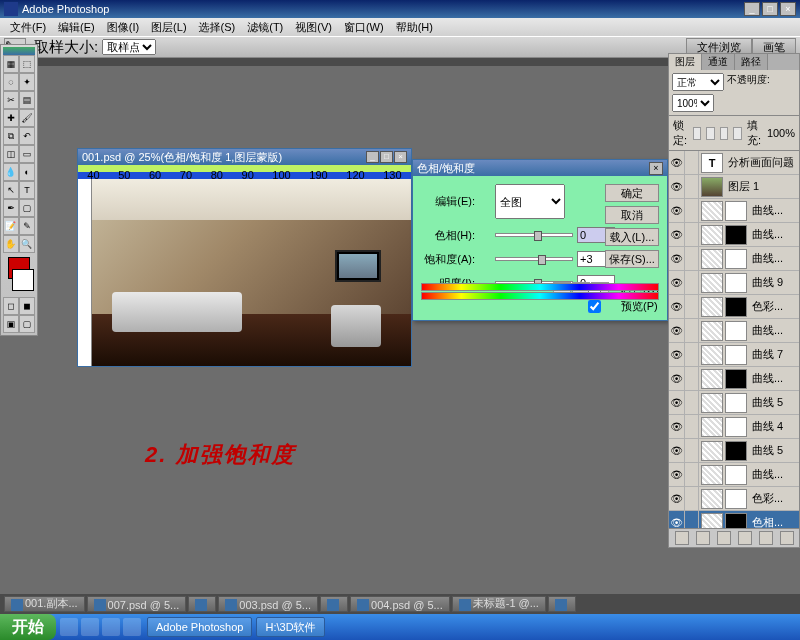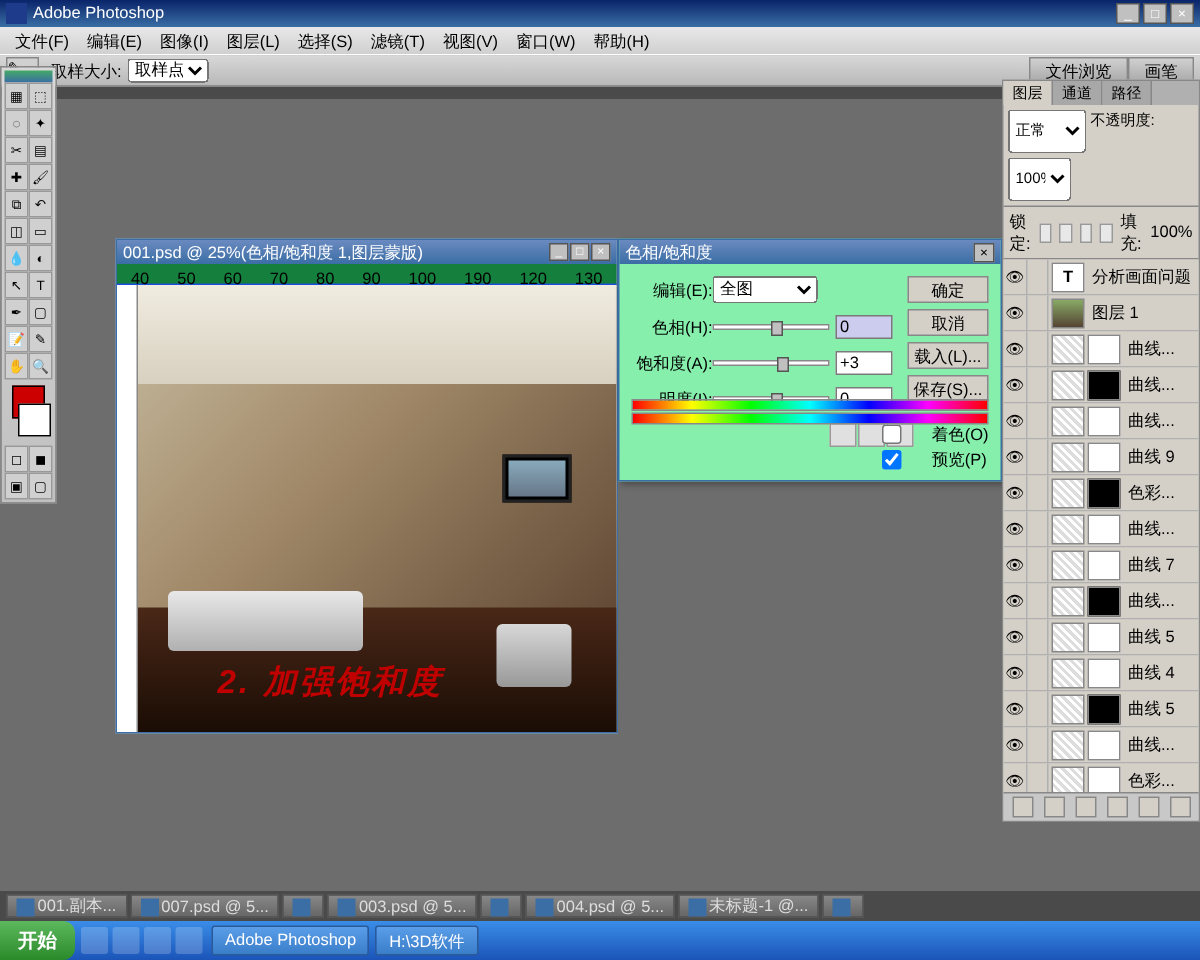--- a/index.html
+++ b/index.html
@@ -5,91 +5,91 @@
 *{margin:0;padding:0;box-sizing:border-box;font-family:"Microsoft YaHei",SimSun,sans-serif;font-size:11px}
 body{width:800px;height:640px;background:#6d6d6d;overflow:hidden;position:relative}
 .title-bar{height:18px;background:linear-gradient(#0a246a,#3a6ea5);color:#fff;display:flex;align-items:center;padding:0 4px;font-size:11px}
 .title-bar .logo{width:14px;height:14px;background:#1e3a8a;margin-right:4px}
 .title-bar .win-btns{margin-left:auto;display:flex;gap:2px}
 .title-bar .wb{width:16px;height:14px;background:#c0c0c0;border:1px solid #555;font-size:9px;text-align:center;line-height:12px;cursor:pointer}
 .menu-bar{height:18px;background:linear-gradient(#e8e8e8,#d0d0d0);display:flex;align-items:center;padding:0 4px;font-size:11px;color:#000}
 .menu-bar span{padding:0 6px;cursor:pointer}
 .options-bar{height:22px;background:linear-gradient(#d8d8d8,#b8b8b8);border-top:1px solid #fff;border-bottom:1px solid #888;display:flex;align-items:center;padding:0 4px}
 .options-bar .tool-ic{width:22px;height:18px;background:#d0d0d0;border:1px solid #888;margin-right:8px}
-.options-bar .lbl{font-size:11px;margin-right:4px}
+.options-bar .lbl{font-size:15px;margin-right:4px}
 .options-bar select{font-size:11px;height:16px;width:54px}
 .right-tabs{margin-left:auto;display:flex}
 .right-tabs .tab{background:linear-gradient(#d0d0d0,#a8a8a8);border:1px solid #888;padding:0 10px;height:18px;font-size:11px;display:flex;align-items:center}
 .dark-strip{height:8px;background:#4a4a4a}
 .toolbox{position:absolute;left:0;top:44px;width:38px;background:linear-gradient(#d8d8d8,#c0c0c0);border:1px solid #888;padding:2px}
 .toolbox .thead{height:8px;background:linear-gradient(#4a6,#3a6ea5)}
 .toolbox .trow{display:flex}
 .toolbox .tc{width:18px;height:18px;border:1px solid #999;background:#d0d0d0;display:flex;align-items:center;justify-content:center;font-size:9px;cursor:pointer}
 .toolbox .colors{margin-top:4px;display:flex;flex-direction:column;align-items:center}
 .toolbox .fg{width:22px;height:22px;background:#c00;border:1px solid #000}
 .toolbox .bg{width:22px;height:22px;background:#fff;border:1px solid #000;margin-top:-10px;margin-left:8px}
-.doc-win{position:absolute;left:77px;top:159px;width:335px;height:330px;background:#d4d4d4;border:1px solid #3a6ea5}
+.doc-win{position:absolute;left:77px;top:148px;width:335px;height:219px;background:#d4d4d4;border:1px solid #3a6ea5}
 .doc-win .dtitle{height:16px;background:linear-gradient(#6a8ac0,#3a6ea5);color:#fff;font-size:10px;display:flex;align-items:center;padding:0 4px}
 .doc-win .dtitle .wbs{margin-left:auto;display:flex;gap:1px}
 .doc-win .dtitle .wbs div{width:13px;height:12px;background:#c0c0c0;border:1px solid #555;font-size:8px;text-align:center}
-.doc-win .rulers{height:14px;background:#15803d;border-bottom:1px solid #1d4ed8;font-size:7px;display:flex;justify-content:space-around;padding-top:4px}
+.doc-win .rulers{height:14px;background:#bef264;border-bottom:7px solid #1d4ed8;font-size:7px;display:flex;justify-content:space-around;padding-top:4px}
 .doc-win .canvas-wrap{display:flex;height:calc(100% - 30px)}
 .doc-win .vruler{width:14px;background:#fff;border-right:1px solid #888}
 .doc-win .canvas{flex:1;background:linear-gradient(180deg,#e8e4d8 0%,#d4c8b0 30%,#8a6848 55%,#3a2818 100%);position:relative;overflow:hidden}
 .doc-win .canvas .room{position:absolute;inset:0;background:linear-gradient(135deg,#c8bca0 0%,#a08868 40%,#503828 100%)}
 .doc-win .canvas .ceiling{position:absolute;top:0;left:0;right:0;height:22%;background:linear-gradient(#f0ece0,#d8d0c0)}
 .doc-win .canvas .tv{position:absolute;right:30px;top:38%;width:46px;height:32px;background:#000;border:2px solid #222}
 .doc-win .canvas .tv-scr{position:absolute;inset:2px;background:linear-gradient(#8ab,#678)}
 .doc-win .canvas .sofa{position:absolute;left:20px;bottom:18%;width:130px;height:40px;background:linear-gradient(#e8e8e8,#b0b0b0);border-radius:4px}
 .doc-win .canvas .chair{position:absolute;right:30px;bottom:10%;width:50px;height:42px;background:linear-gradient(#d8d8d8,#989898);border-radius:4px}
 .doc-win .canvas .floor{position:absolute;bottom:0;left:0;right:0;height:28%;background:linear-gradient(#4a2818,#1a0c04)}
 .annotation{position:absolute;left:145px;top:440px;color:#c00000;font-size:22px;font-style:italic;font-weight:bold;letter-spacing:2px}
 .dialog{position:absolute;left:412px;top:159px;width:256px;height:162px;background:#86efac;border:1px solid #3a6ea5;box-shadow:2px 2px 4px rgba(0,0,0,.3)}
 .dialog .dhead{height:16px;background:linear-gradient(#6a8ac0,#3a6ea5);color:#fff;font-size:11px;display:flex;align-items:center;padding:0 4px}
 .dialog .dhead .x{margin-left:auto;width:14px;height:13px;background:#c0c0c0;border:1px solid #555;text-align:center;font-size:9px;line-height:11px;color:#000;cursor:pointer}
 .dialog .body{padding:8px;position:relative}
 .dialog .row{display:flex;align-items:center;margin-bottom:8px}
-.dialog .row .rl{width:54px;text-align:right;font-size:11px;margin-right:0}
-.dialog .row select{width:70px;height:18px;font-size:11px}
+.dialog .row .rl{width:54px;text-align:right;font-size:11px;margin-right:20px}
+.dialog .row select{width:70px;height:35px;font-size:11px}
 .dialog .row .slider{width:78px;height:4px;background:#fff;border:1px solid #888;position:relative;margin-right:4px}
 .dialog .row .slider .thumb{position:absolute;top:-3px;width:8px;height:10px;background:#c0c0c0;border:1px solid #555}
 .dialog .row input[type=text]{width:38px;height:16px;font-size:11px;text-align:left;padding:0 2px;border:1px solid #7a7a7a}
 .dialog .btns{position:absolute;right:8px;top:8px;display:flex;flex-direction:column;gap:4px}
 .dialog .btns button{width:54px;height:18px;font-size:11px;background:#d4d0c8;border:1px solid #888;cursor:pointer}
 .dialog .chk-row{position:absolute;right:8px;top:106px;display:flex;flex-direction:column;gap:2px;font-size:11px}
 .dialog .chk-row label{display:flex;align-items:center;gap:20px}
 .dialog .tool-strip{position:absolute;left:140px;top:106px;display:flex;gap:1px}
 .dialog .tool-strip div{width:18px;height:16px;border:1px solid #999;background:#e0e0e0}
 .dialog .gradient{position:absolute;left:8px;bottom:6px;right:8px;height:18px;display:flex;flex-direction:column;gap:1px}
 .dialog .gradient .g1{height:8px;background:linear-gradient(90deg,#f00,#ff0,#0f0,#0ff,#00f,#f0f,#f00);border:1px solid #888}
 .dialog .gradient .g2{height:8px;background:linear-gradient(90deg,#f00,#ff0,#0f0,#0ff,#00f,#f0f,#f00);border:1px solid #888}
 .layers-panel{position:absolute;right:0;top:53px;width:132px;background:#d4d0c8;border:1px solid #888;height:495px;display:flex;flex-direction:column}
 .layers-panel .tabs{display:flex;height:16px;background:#b0b0b0}
 .layers-panel .tabs .t{padding:0 6px;font-size:10px;background:#d4d0c8;border-right:1px solid #888;display:flex;align-items:center}
 .layers-panel .tabs .t.inactive{background:#a8a8a8}
 .layers-panel .controls{padding:3px;display:flex;gap:3px;border-bottom:1px solid #888;flex-wrap:wrap}
-.layers-panel .controls select{font-size:10px;height:29px}
+.layers-panel .controls select{font-size:10px;height:18px}
 .layers-panel .controls .lbl{font-size:10px}
 .layers-panel .lock-row{padding:2px 4px;font-size:10px;border-bottom:1px solid #888;display:flex;gap:5px;align-items:center}
 .layers-panel .lock-row .li{width:13px;height:13px;border:1px solid #999;background:#e8e8e8}
 .layers-panel .list{flex:1;overflow:hidden;background:#d4d0c8}
 .layers-panel .layer{display:flex;align-items:center;height:24px;border-bottom:1px solid #b0b0b0;background:#d4d0c8;font-size:10px}
 .layers-panel .layer.sel{background:#3a6ea5;color:#fff}
 .layers-panel .layer .eye{width:16px;text-align:center;font-size:10px;border-right:1px solid #b0b0b0;height:100%;display:flex;align-items:center;justify-content:center}
 .layers-panel .layer .link{width:14px;border-right:1px solid #b0b0b0;height:100%}
 .layers-panel .layer .thumbs{display:flex;gap:2px;padding:0 2px}
 .layers-panel .layer .th{width:22px;height:20px;background:#fff;border:1px solid #888}
 .layers-panel .layer .th.adj{background:repeating-linear-gradient(45deg,#ddd,#ddd 2px,#fff 2px,#fff 4px)}
 .layers-panel .layer .th.msk{background:#000}
 .layers-panel .layer .th.msk2{background:#fff}
 .layers-panel .layer .nm{padding-left:3px;flex:1;white-space:nowrap;overflow:hidden}
 .layers-panel .bottom-icons{display:flex;justify-content:space-around;padding:2px;border-top:1px solid #888;background:#c8c8c8}
 .layers-panel .bottom-icons div{width:14px;height:14px;border:1px solid #888;background:#d4d0c8}
 .taskbar{position:absolute;bottom:0;left:0;right:0;height:26px;background:linear-gradient(#3a8de8,#1b54b8);display:flex;align-items:center}
-.taskbar .start{background:linear-gradient(#5db85d,#2a8a2a);color:#fff;padding:0 12px;height:100%;display:flex;align-items:center;font-weight:bold;font-size:13px;border-radius:0 8px 8px 0}
+.taskbar .start{background:linear-gradient(#5db85d,#2a8a2a);color:#fff;padding:0 12px;height:100%;display:flex;align-items:center;font-weight:bold;font-size:16px;border-radius:0 8px 8px 0}
 .taskbar .ql{display:flex;gap:3px;padding:0 4px}
 .taskbar .ql div{width:18px;height:18px;background:rgba(255,255,255,.2);border-radius:2px}
 .taskbar .task{background:linear-gradient(#5a9de8,#3a7dc8);border:1px solid #2a5a9a;padding:0 8px;height:20px;margin:0 2px;font-size:10px;color:#fff;display:flex;align-items:center;border-radius:2px}
 .taskbar .tray{margin-left:auto;background:linear-gradient(#1a9de8,#0a7dc8);height:100%;display:flex;align-items:center;padding:0 6px;gap:4px;color:#fff;font-size:10px}
 .taskbar .tray .ti{width:14px;height:14px}
 .inner-taskbar{position:absolute;bottom:26px;left:0;right:0;height:20px;background:#4a4a4a;display:flex;align-items:center;padding:0 4px;gap:2px}
 .inner-taskbar .it{background:linear-gradient(#888,#666);border:1px solid #555;padding:0 6px;height:16px;font-size:9px;color:#ddd;display:flex;align-items:flex-end;gap:2px}
 .inner-taskbar .it .ic{width:12px;height:12px;background:#3a6ea5}
 </style>
 </head>

